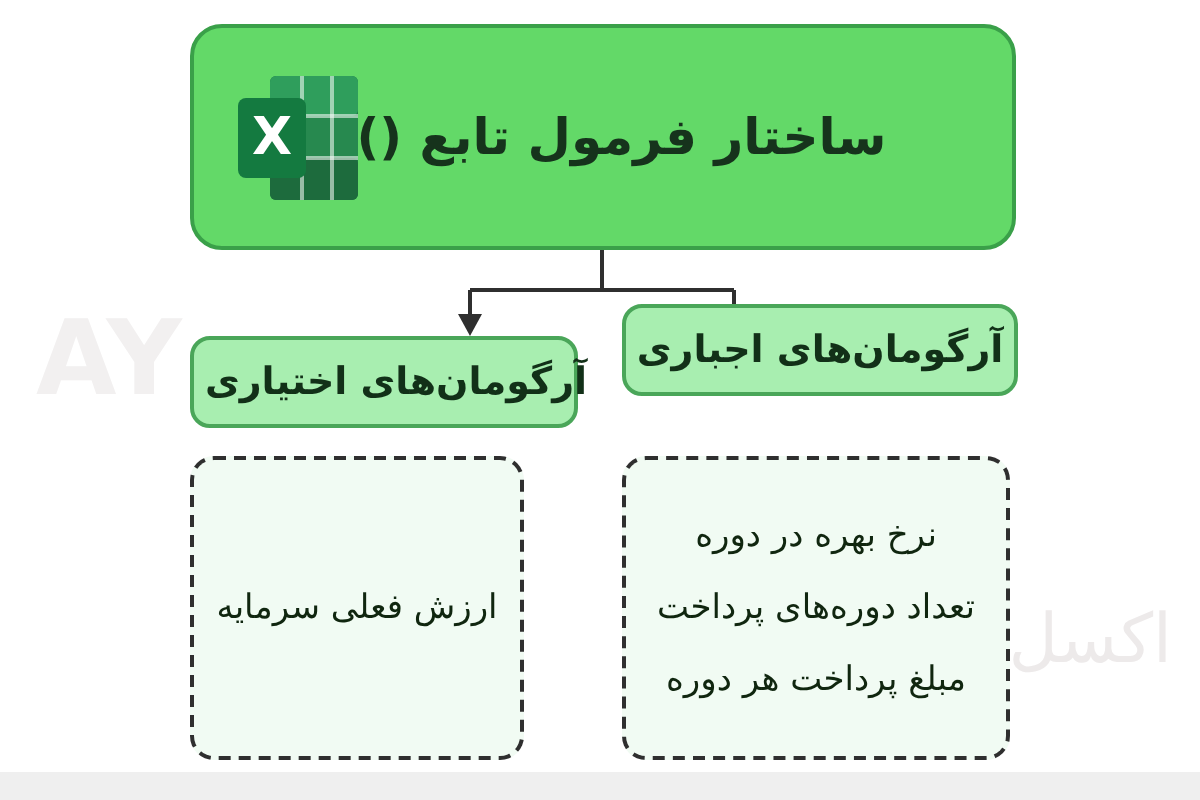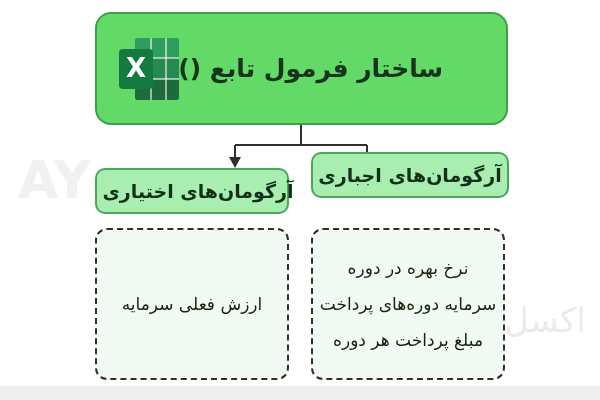--- a/index.html
+++ b/index.html
@@ -142,21 +142,21 @@
   }
   #branch-body-right {
     left: 311px;
     top: 228px;
     width: 194px;
     height: 152px;
   }
   #branch-body-left {
     left: 95px;
     top: 228px;
-    width: 194px;
+    width: 167px;
     height: 152px;
   }
   .branch-body .item {
     font-size: 17px;
     color: #10260f;
     direction: rtl;
     white-space: nowrap;
   }
 
   
@@ -211,21 +211,21 @@
       </svg>
     </span>
     <span class="root-label">ساختار فرمول تابع ()FV</span>
   </div>
 
   <div id="branch-head-right" class="node branch-head">
     <span class="head-label">آرگومان‌های اجباری</span>
   </div>
   <div id="branch-body-right" class="node branch-body">
     <span class="item">نرخ بهره در دوره</span>
-    <span class="item">سرمایه دوره‌های پرداخت</span>
+    <span class="item">تعداد دوره‌های پرداخت</span>
     <span class="item">مبلغ پرداخت هر دوره</span>
   </div>
 
   <div id="branch-head-left" class="node branch-head">
     <span class="head-label">آرگومان‌های اختیاری</span>
   </div>
   <div id="branch-body-left" class="node branch-body">
     <span class="item">ارزش فعلی سرمایه</span>
   </div>
 

